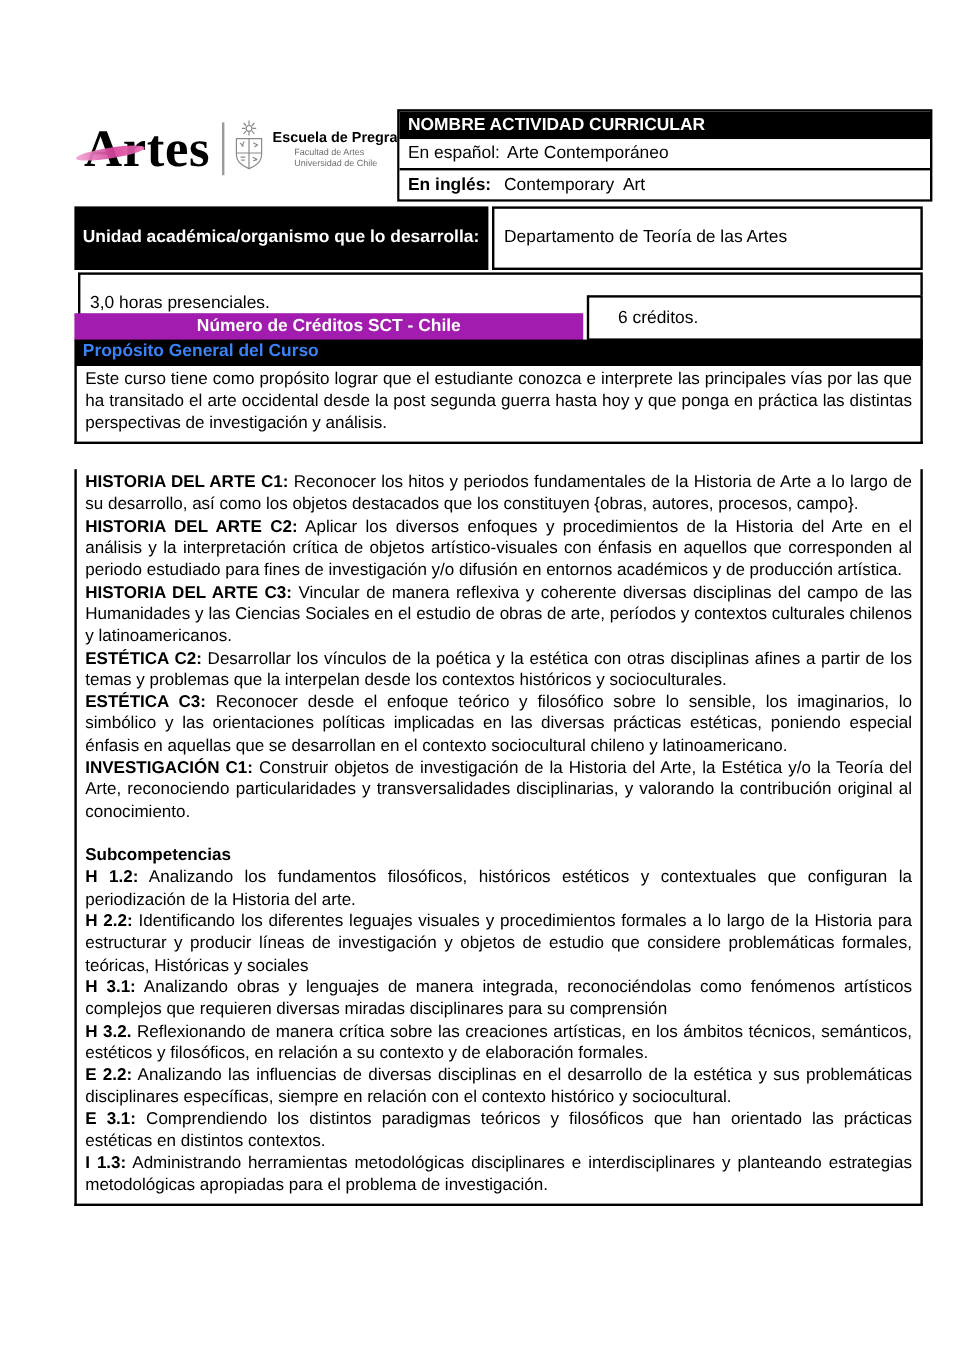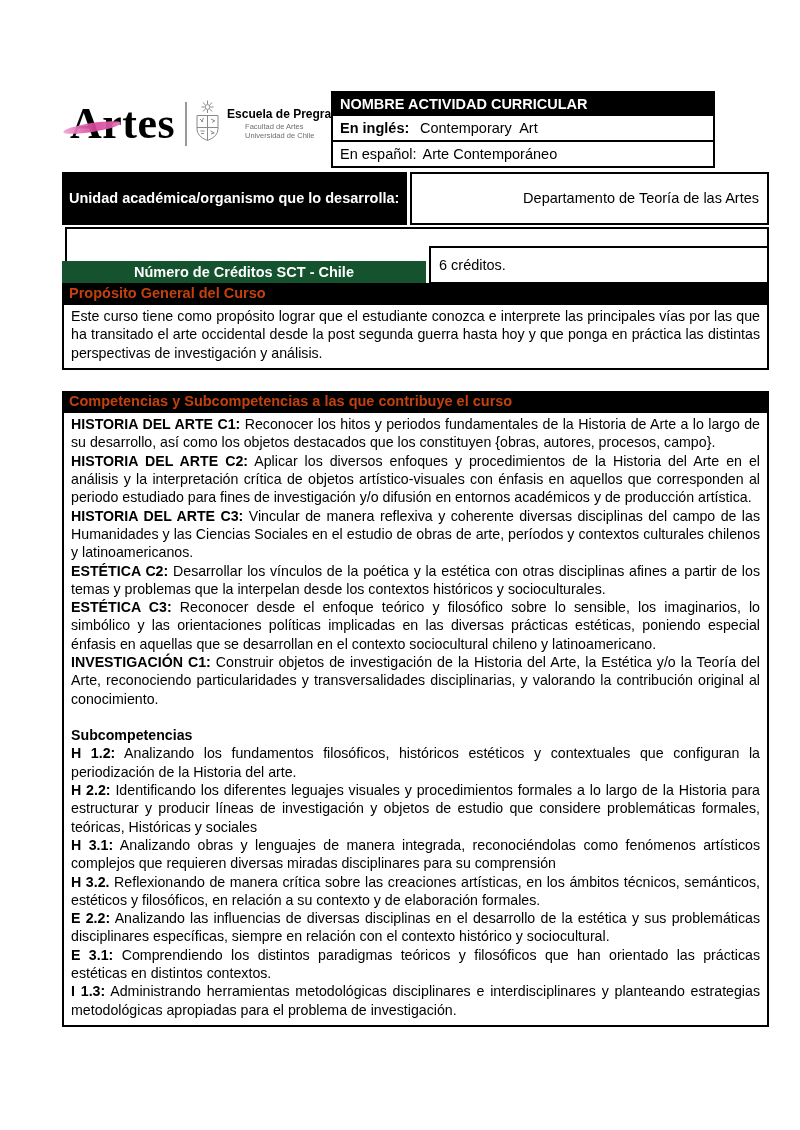--- a/index.html
+++ b/index.html
@@ -24,55 +24,55 @@
     transform: rotate(-9deg);
     opacity: 0.92;
   }
   .logo-divider { width: 2px; height: 44px; background: #9a9a9a; margin: 0 7px 0 2px; }
   .crest { margin-right: 6px; margin-top: -2px; }
   .org-block { display: flex; flex-direction: column; justify-content: center; }
   .org-name { font-size: 12px; font-weight: bold; line-height: 1.15; }
   .org-sub { font-size: 7.5px; color: #6e6e6e; line-height: 1.25; margin-left: 18px; }
 
   
-  .name-table { position: absolute; left: 331px; top: 91px; width: 384px; border: 2px solid #000; background: #fff; }
+  .name-table { position: absolute; left: 331px; top: 91px; width: 446px; border: 2px solid #000; background: #fff; }
   .nt-header { background: #000; color: #fff; font-weight: bold; font-size: 14.5px; padding: 3px 7px 4px; }
   .nt-row { display: flex; align-items: baseline; padding: 4px 7px; font-size: 14.5px; background: #fff; }
   .nt-row + .nt-row { border-top: 2px solid #000; }
   .nt-label-regular { margin-right: 6px; white-space: nowrap; }
   .nt-label-bold { font-weight: bold; min-width: 80px; white-space: nowrap; }
   .nt-value { white-space: pre-wrap; }
 
   
-  .info-table { position: absolute; left: 62px; top: 172px; width: 707px; text-align: right; }
+  .info-table { position: absolute; left: 62px; top: 172px; width: 707px; }
   .it-row { display: flex; align-items: stretch; }
   .it-row + .it-row { margin-top: 2px; }
   .it-label {
     width: 345px; background: #000; color: #fff; font-weight: bold; font-size: 14.5px;
     padding: 2px 4px 2px 7px; display: flex; align-items: center;
   }
   .it-value {
     flex: 1; margin-left: 3px; border: 2px solid #000; background: #fff;
     font-size: 14.5px; line-height: 1.42; padding: 14px 8px;
     display: flex; flex-direction: column; justify-content: center;
   }
 
   
   .credits { position: absolute; left: 62px; top: 246px; width: 707px; display: flex; align-items: stretch; }
   .credits-label {
-    width: 364px; background: #14532d; color: #fff; font-weight: bold; font-size: 14.5px;
+    width: 424px; background: #a21caf; color: #fff; font-weight: bold; font-size: 14.5px;
     text-align: center; padding: 3px 0 4px; display: flex; align-items: center; justify-content: center; margin-top: 15px;
   }
-  .credits-value { flex: 1; margin-left: 3px; border: 2px solid #000; background: #fff; font-size: 14.5px; padding: 3px 8px; display: flex; align-items: center; }
+  .credits-value { flex: 1; margin-left: 3px; border: 2px solid #000; background: #fff; font-size: 14.5px; padding: 3px 24px; display: flex; align-items: center; }
 
   
   .section { position: absolute; left: 62px; width: 707px; }
   .section-purpose { top: 283px; }
   .section-competencies { top: 391px; }
-  .sec-header { background: #000; color: #c2410c; font-weight: bold; font-size: 14.5px; padding: 2px 7px 4px; }
+  .sec-header { background: #000; color: #3b82f6; font-weight: bold; font-size: 14.5px; padding: 2px 7px 4px; }
   .sec-body {
     border: 2px solid #000; border-top: 0; background: #fff;
     padding: 2px 7px 6px; font-size: 14.2px; line-height: 1.29; text-align: justify;
   }
   .sec-body p { margin: 0; }
   .sub-heading { font-weight: bold; margin-top: 18px !important; text-align: left; }
 </style>
 </head>
 <body>
 
@@ -107,26 +107,26 @@
     <div class="org-block">
       <div class="org-name">Escuela de Pregrado</div>
       <div class="org-sub">Facultad de Artes</div>
       <div class="org-sub">Universidad de Chile</div>
     </div>
   </div>
 
   <div class="name-table">
     <div class="nt-header">NOMBRE ACTIVIDAD CURRICULAR</div>
     <div class="nt-row">
+      <span class="nt-label-regular">En español:</span>
+      <span class="nt-value">Arte Contemporáneo</span>
+    </div>
+    <div class="nt-row">
       <span class="nt-label-bold">En inglés:</span>
       <span class="nt-value">Contemporary  Art</span>
-    </div>
-    <div class="nt-row">
-      <span class="nt-label-regular">En español:</span>
-      <span class="nt-value">Arte Contemporáneo</span>
     </div>
   </div>
 
   <div class="info-table">
     <div class="it-row">
       <div class="it-label">Unidad académica/organismo que lo desarrolla:</div>
       <div class="it-value">
         <span>Departamento de Teoría de las Artes</span>
       </div>
     </div>
@@ -144,21 +144,20 @@
   </div>
 
   <div class="section section-purpose">
     <div class="sec-header">Propósito General del Curso</div>
     <div class="sec-body">
       <p>Este curso tiene como propósito lograr que el estudiante conozca e interprete las principales vías por las que ha transitado el arte occidental desde la post segunda guerra hasta hoy y que ponga en práctica las distintas perspectivas de investigación y análisis.</p>
     </div>
   </div>
 
   <div class="section section-competencies">
-    <div class="sec-header">Competencias y Subcompetencias a las que contribuye el curso</div>
     <div class="sec-body">
       <div>
           <p><strong>HISTORIA DEL ARTE C1:</strong> Reconocer los hitos y periodos fundamentales de la Historia de Arte a lo largo de su desarrollo, así como los objetos destacados que los constituyen {obras, autores, procesos, campo}.</p>
           <p><strong>HISTORIA DEL ARTE C2:</strong> Aplicar los diversos enfoques y procedimientos de la Historia del Arte en el análisis y la interpretación crítica de objetos artístico-visuales con énfasis en aquellos que corresponden al periodo estudiado para fines de investigación y/o difusión en entornos académicos y de producción artística.</p>
           <p><strong>HISTORIA DEL ARTE C3:</strong> Vincular de manera reflexiva y coherente diversas disciplinas del campo de las Humanidades y las Ciencias Sociales en el estudio de obras de arte, períodos y contextos culturales chilenos y latinoamericanos.</p>
           <p><strong>ESTÉTICA C2:</strong> Desarrollar los vínculos de la poética y la estética con otras disciplinas afines a partir de los temas y problemas que la interpelan desde los contextos históricos y socioculturales.</p>
           <p><strong>ESTÉTICA C3:</strong> Reconocer desde el enfoque teórico y filosófico sobre lo sensible, los imaginarios, lo simbólico y las orientaciones políticas implicadas en las diversas prácticas estéticas, poniendo especial énfasis en aquellas que se desarrollan en el contexto sociocultural chileno y latinoamericano.</p>
           <p><strong>INVESTIGACIÓN C1:</strong> Construir objetos de investigación de la Historia del Arte, la Estética y/o la Teoría del Arte, reconociendo particularidades y transversalidades disciplinarias, y valorando la contribución original al conocimiento.</p>
         </div>
       <p class="sub-heading">Subcompetencias</p>

